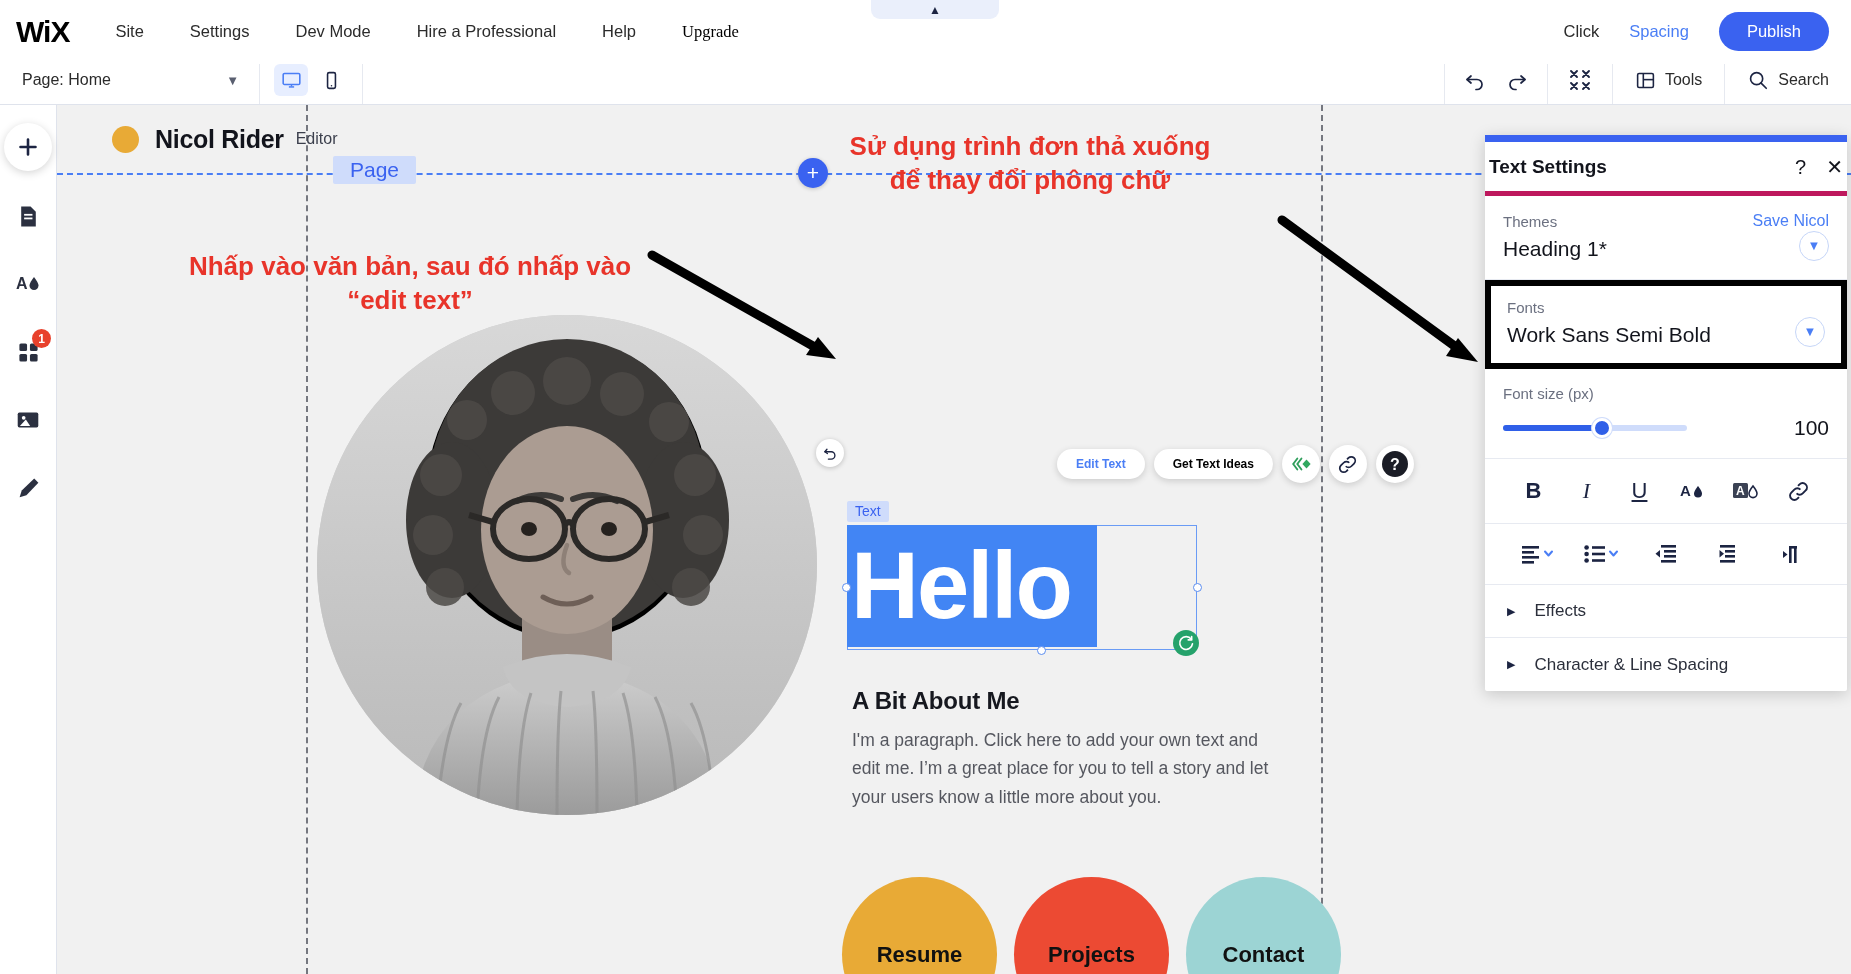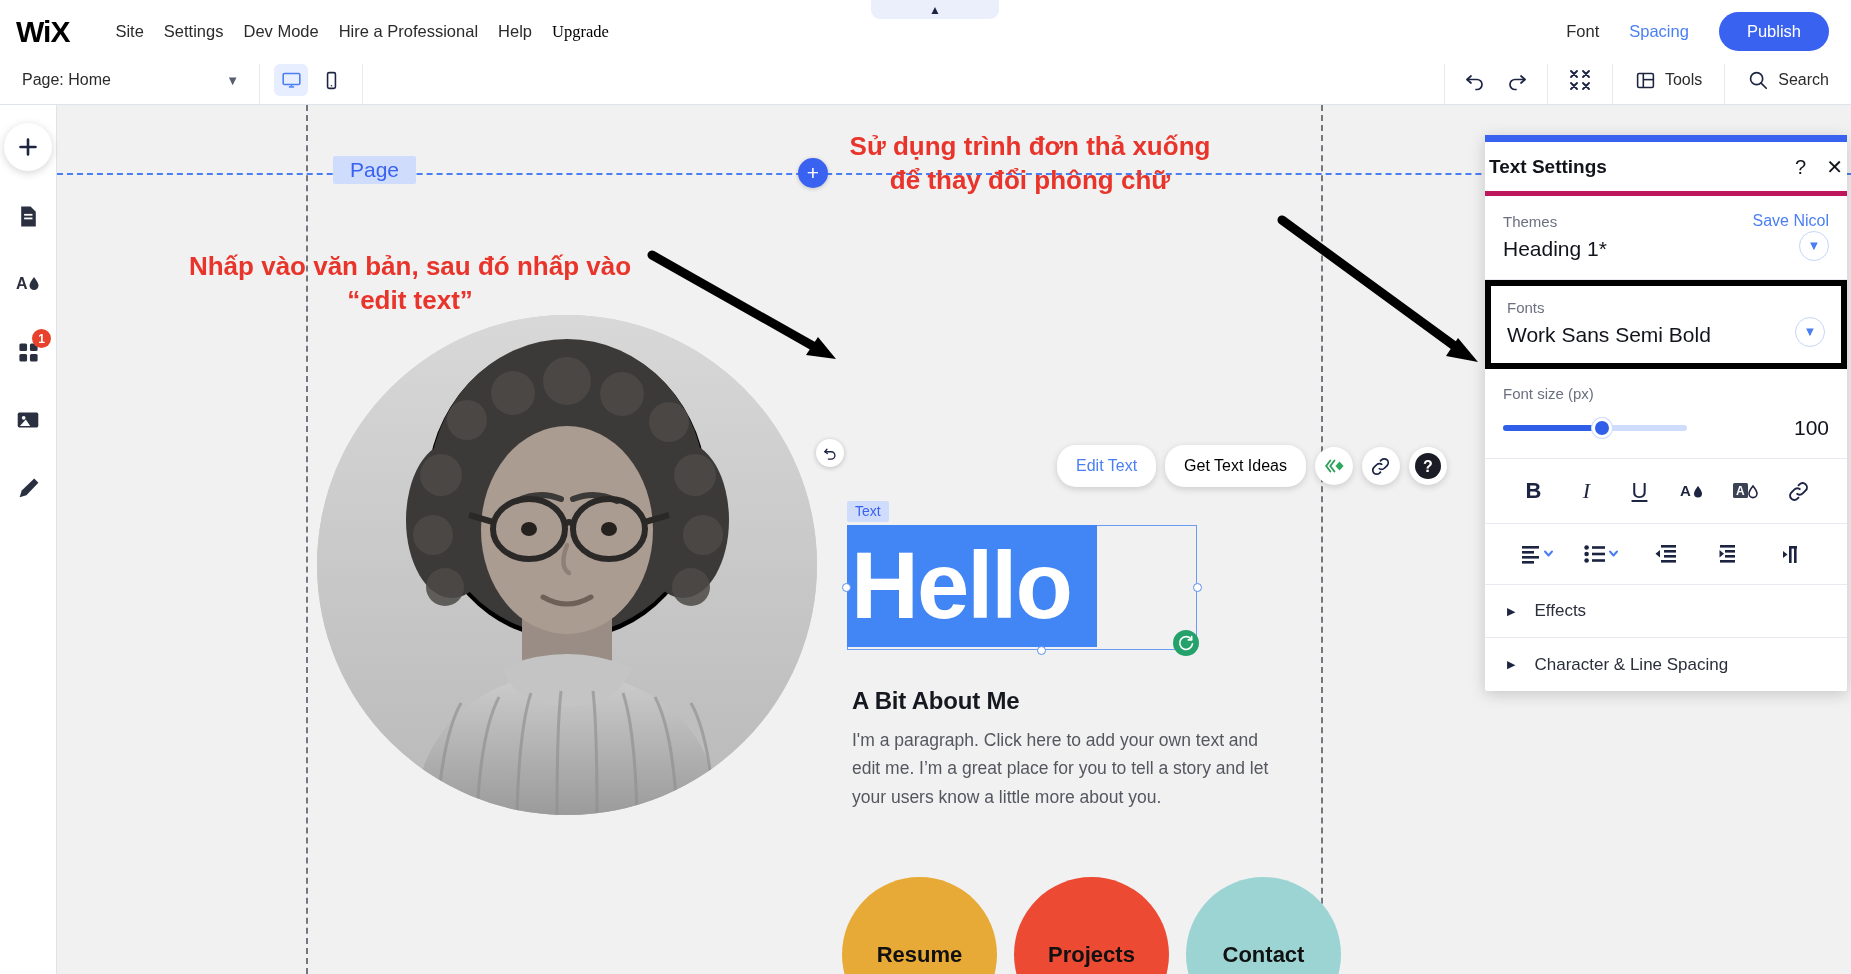--- a/index.html
+++ b/index.html
@@ -15,21 +15,21 @@
   
   .topbar {
     position: absolute; top: 0; left: 0; width: 1851px; height: 64px;
     background: #ffffff; display: flex; align-items: center;
     border-bottom: 1px solid #ffffff; z-index: 40;
   }
   .wix-logo {
     margin-left: 16px; font-size: 30px; font-weight: 700; letter-spacing: -1px;
     color: #000000; font-family: "Liberation Sans", sans-serif;
   }
-  .topnav { display: flex; align-items: center; margin-left: 46px; gap: 20px; }
+  .topnav { display: flex; align-items: center; margin-left: 46px; gap: 46px; }
   .topnav-item { font-size: 16.5px; color: #2b2b2b; cursor: pointer; white-space: nowrap; }
   .topnav-item.upgrade { color: #000000; font-family: Liberation Serif, serif; }
   .topright { margin-left: auto; display: flex; align-items: center; gap: 30px; margin-right: 22px; }
   .topright .link { font-size: 16.5px; color: #2b2b2b; cursor: pointer; }
   .topright .link.preview { color: #4a7ef5; }
   .publish-btn {
     background: #3a62f0; color: #fff; font-size: 16.5px; border: none;
     border-radius: 22px; padding: 10px 28px; cursor: pointer;
     font-family: "Liberation Sans", sans-serif;
   }
@@ -159,23 +159,23 @@
     border-radius: 50%; background: #fff; box-shadow: 0 1px 5px rgba(0,0,0,.22);
     display: flex; align-items: center; justify-content: center; cursor: pointer;
   }
 
   
   .edit-toolbar {
     position: absolute; left: 1000px; top: 340px; display: flex;
     align-items: center; gap: 9px; z-index: 16;
   }
   .etb-pill {
-    background: #fff; border-radius: 19px; height: 42px; padding: 0 19px;
-    display: flex; align-items: center; font-size: 16px; cursor: pointer;
-    box-shadow: 0 2px 7px rgba(0,0,0,.16); white-space: nowrap;
+    background: #fff; border-radius: 19px; height: 30px; padding: 0 19px;
+    display: flex; align-items: center; font-size: 12px; cursor: pointer;
+    box-shadow: 0 2px 7px rgba(0,0,0,.16); white-space: nowrap; font-weight: bold;
   }
   .etb-pill.blue { color: #4a7ef5; }
   .etb-round {
     width: 38px; height: 38px; border-radius: 50%; background: #fff;
     display: flex; align-items: center; justify-content: center; cursor: pointer;
     box-shadow: 0 2px 7px rgba(0,0,0,.16);
   }
 
   
   .about { position: absolute; left: 795px; top: 582px; width: 420px; }
@@ -256,21 +256,21 @@
     <div class="wix-logo">WiX</div>
     <div class="topnav">
       <div class="topnav-item">Site</div>
       <div class="topnav-item">Settings</div>
       <div class="topnav-item">Dev Mode</div>
       <div class="topnav-item">Hire a Professional</div>
       <div class="topnav-item">Help</div>
       <div class="topnav-item upgrade">Upgrade</div>
     </div>
     <div class="topright">
-      <div class="link">Font</div>
+      <div class="link">Click</div>
       <div class="link preview">Spacing</div>
       <button class="publish-btn">Publish</button>
     </div>
   </div>
 
   <div class="collapse-tab">
     <span class="chev">▲</span>
   </div>
 
   <div class="secondbar">
@@ -367,20 +367,25 @@
     </div>
     <div class="lb-icon">
       <svg width="25" height="25" viewBox="0 0 24 24">
         <path d="M3.5 20.5 L5.5 14 L17.5 2.5 L21.5 6.5 L10 18.5 Z" fill="#2b3040"></path>
       </svg>
     </div>
   </div>
 
   <div class="canvas">
 
+    <div class="site-header">
+      <div class="avatar-dot"></div>
+      <div class="site-name">Nicol Rider</div>
+      <div class="site-sub">Editor</div>
+    </div>
 
     <div class="guide-v" style="left:249px;"></div>
     <div class="guide-v" style="left:1264px;"></div>
     <div class="guide-h-blue" style="top:68px;"></div>
     <div class="page-tag" style="left:252px; top:51px;">Page</div>
     <div class="plus-round" style="left:741px; top:53px;">+</div>
 
     <div class="portrait">
       <svg width="500" height="500" viewBox="0 0 500 500">
         <defs>

